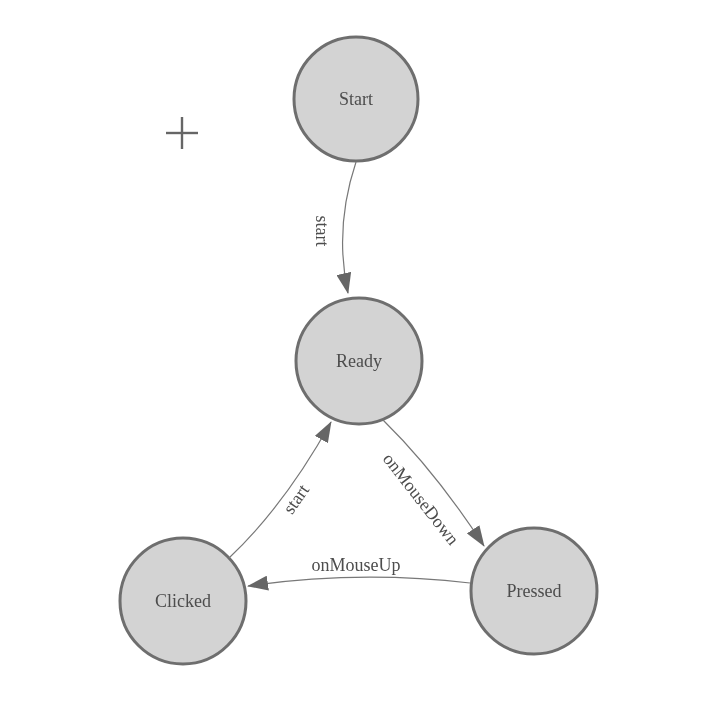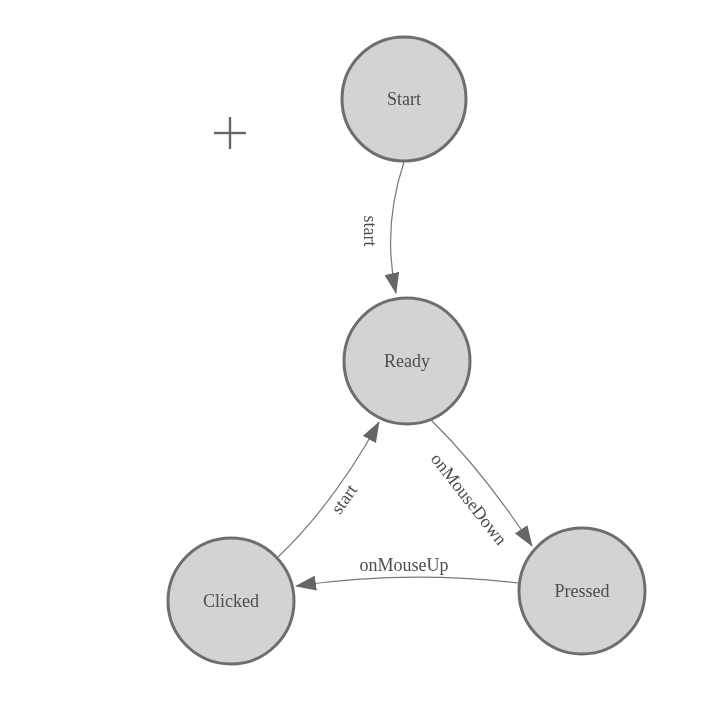--- a/index.html
+++ b/index.html
@@ -8,21 +8,20 @@
     width: 710px;
     height: 728px;
     background: #ffffff;
     overflow: hidden;
     font-family: "Liberation Serif", "DejaVu Serif", serif;
   }
   #canvas-wrap {
     position: relative;
     width: 597px;
     height: 728px;
-    margin-left: 48px;
   }
   svg { display: block; }
   .node-label, .edge-label {
     font-family: "Liberation Serif", "DejaVu Serif", serif;
     user-select: none;
   }
 </style>
 </head>
 <body>
 

